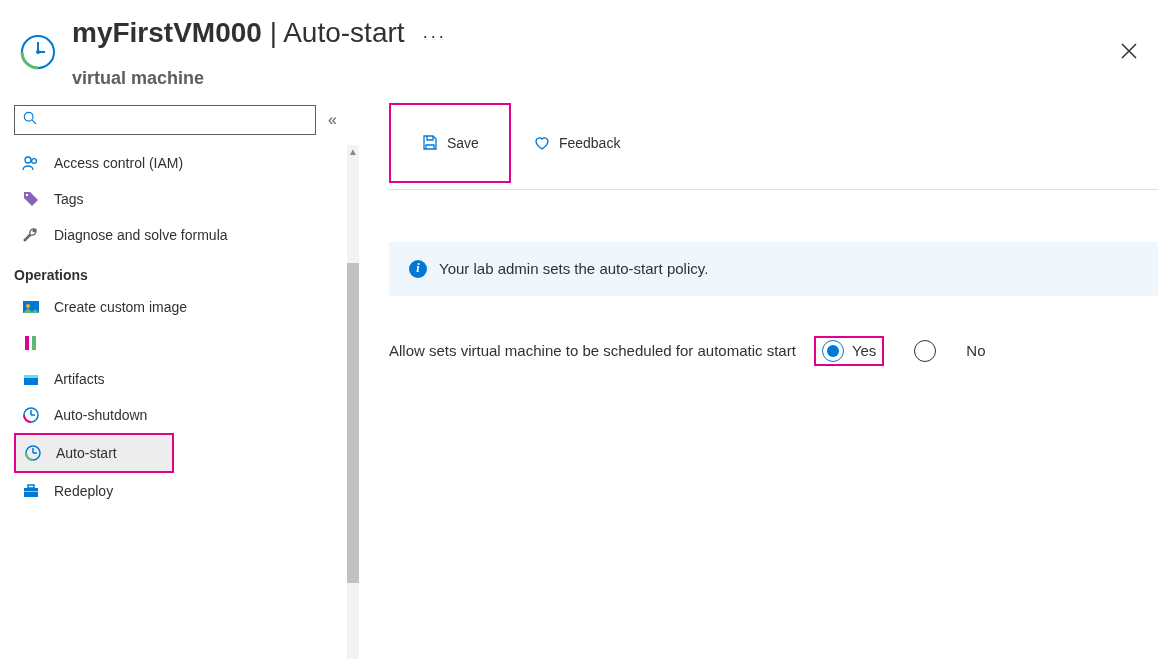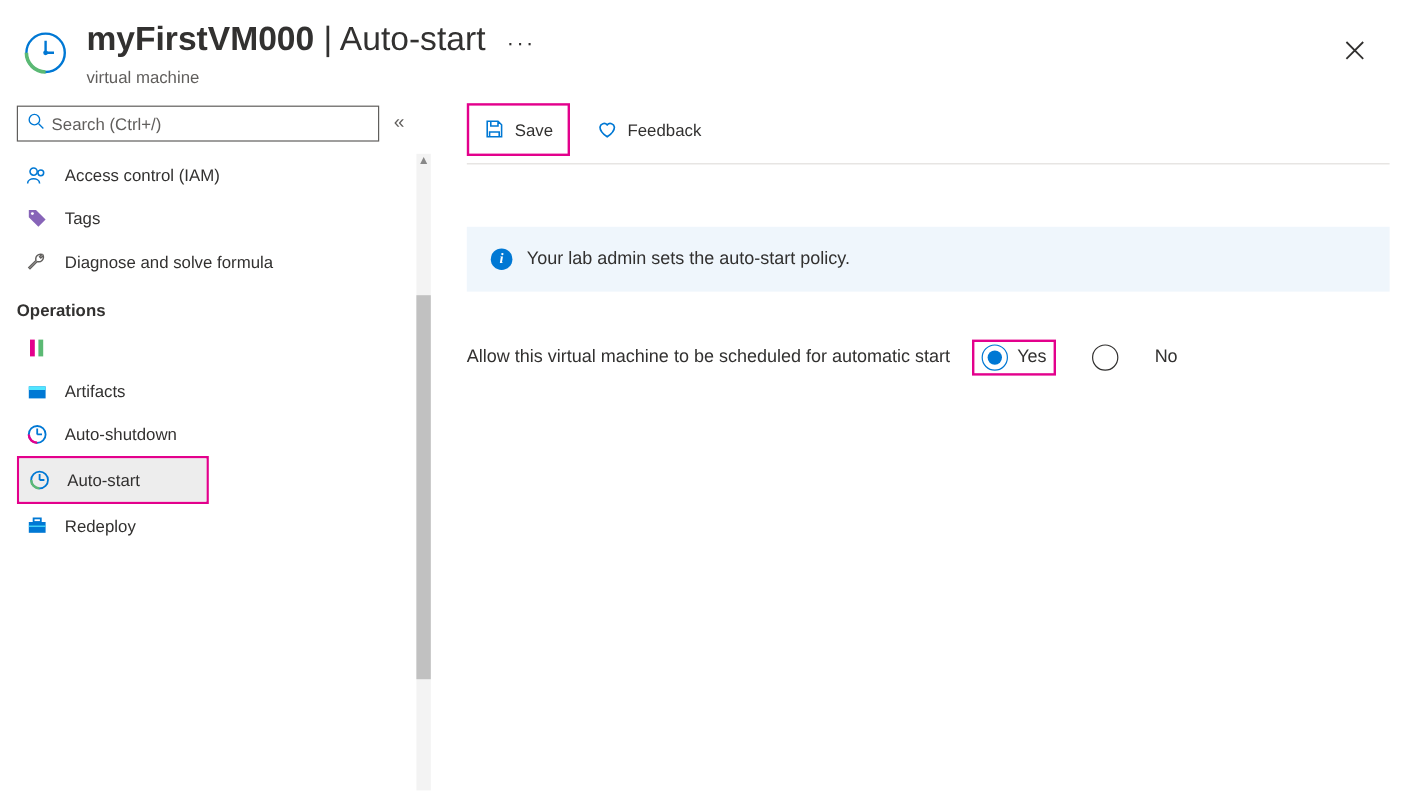--- a/index.html
+++ b/index.html
@@ -16,21 +16,21 @@
 
     .header {
       display: flex; align-items: center;
       padding: 16px 24px 8px 18px;
       gap: 14px;
     }
     .hdr-icon { width: 40px; height: 40px; flex-shrink: 0; }
     .hdr-text { flex: 1; }
     .hdr-title { font-size: 28px; font-weight: 400; color: #323130; line-height: 1.2; }
     .hdr-title b { font-weight: 600; }
-    .hdr-sub { font-size: 14px; color: #605e5c; margin-top: 6px; }
+    .hdr-sub { font-size: 18px; color: #605e5c; margin-top: 18px; font-weight: bold; }
     .hdr-more { font-size: 18px; color: #323130; padding: 4px 10px; cursor: pointer; letter-spacing: 2px;}
     .hdr-close { cursor: pointer; padding: 6px; }
 
     .body { display: flex; flex: 1; min-height: 0; }
 
     .sidebar {
       width: 365px; flex-shrink: 0;
       display: flex; flex-direction: column;
       padding: 0 0 0 14px;
       position: relative;
@@ -54,21 +54,21 @@
       display: flex; align-items: center; gap: 14px;
       height: 36px; padding: 0 8px; cursor: pointer;
       margin-right: 22px;
     }
     .nav-item.selected { background: #ededed; }
     .nav-item .nav-icon { width: 18px; height: 18px; flex-shrink: 0; display:flex; align-items:center; justify-content:center;}
     .nav-label { font-size: 14px; color: #323130; }
     .nav-section { font-weight: 600; font-size: 14px; padding: 14px 8px 6px 0; }
 
     .highlight { border: 2px solid #e3008c; }
-    .hl-save { padding: 2px; display: inline-block; }
+    .hl-save { padding: 20px; display: inline-block; }
     .hl-auto { position: relative; width: 160px; }
     .hl-yes { padding: 2px 6px; display: inline-flex; align-items: center; }
 
     .scroll-track { position: absolute; right: 6px; top: 0; bottom: 0; width: 12px; background: #f3f3f3; }
     .scroll-up { position:absolute; top:0; left:0; right:0; height:14px; color:#888; text-align:center; font-size:10px; line-height:14px;}
     .scroll-thumb { position:absolute; top:118px; left:0; right:0; height: 320px; background: #c1c1c1; }
 
     .main { flex: 1; display: flex; flex-direction: column; padding: 0 10px 0 24px; }
 
     .toolbar { display: flex; align-items: center; gap: 12px; padding: 6px 0; border-bottom: 1px solid #e1dfdd; }
@@ -128,21 +128,20 @@
 
     <div class="sidebar">
       <div class="search-row">
         <div class="search-box">
           <span>
             <svg width="14" height="14" viewBox="0 0 16 16">
                 <circle cx="6.5" cy="6.5" r="5" fill="none" stroke="#0078d4" stroke-width="1.3"></circle>
                 <line x1="10.5" y1="10.5" x2="15" y2="15" stroke="#0078d4" stroke-width="1.3"></line>
               </svg>
           </span>
-          <input class="search-input" placeholder="Search (Ctrl+/)" style="">
         </div>
         <span class="collapse-btn">«</span>
       </div>
 
       <div class="nav-scroll">
         <div class="nav-item">
           <span class="nav-icon">
             <svg width="18" height="18" viewBox="0 0 18 18">
                 <circle cx="6" cy="6" r="3" fill="none" stroke="#0078d4" stroke-width="1.3"></circle>
                 <circle cx="12" cy="7" r="2.4" fill="none" stroke="#0078d4" stroke-width="1.3"></circle>
@@ -164,20 +163,30 @@
           <span class="nav-icon">
             <svg width="18" height="18" viewBox="0 0 18 18">
                 <path d="M14 4a4 4 0 0 1-5 5l-6 6-1-1 6-6a4 4 0 0 1 5-5l-2 2 1 1 2-2z" fill="none" stroke="#605e5c" stroke-width="1.2"></path>
               </svg>
           </span>
           <span class="nav-label">Diagnose and solve formula</span>
         </div>
 
         <div class="nav-section">Operations</div>
 
+        <div class="nav-item">
+          <span class="nav-icon">
+            <svg width="18" height="18" viewBox="0 0 18 18">
+                <rect x="1" y="3" width="16" height="12" fill="#0078d4"></rect>
+                <circle cx="6" cy="8" r="2" fill="#ffb900"></circle>
+                <path d="M1 15l5-5 4 4 3-3 4 4H1z" fill="#5bb974"></path>
+              </svg>
+          </span>
+          <span class="nav-label">Create custom image</span>
+        </div>
         <div class="nav-item">
           <span class="nav-icon">
             <svg width="18" height="18" viewBox="0 0 18 18">
                 <rect x="3" y="2" width="4" height="14" fill="#e3008c"></rect>
                 <rect x="10" y="2" width="4" height="14" fill="#5bb974"></rect>
               </svg>
           </span>
         </div>
         <div class="nav-item">
           <span class="nav-icon">
@@ -253,21 +262,21 @@
           <span class="tool-label">Feedback</span>
         </span>
       </div>
 
       <div class="info-banner">
         <span class="info-icon">i</span>
         <span>Your lab admin sets the auto-start policy.</span>
       </div>
 
       <div class="setting-row">
-        <span>Allow this virtual machine to be scheduled for automatic start</span>
+        <span>Allow sets virtual machine to be scheduled for automatic start</span>
         <div class="radio-group">
           <span class="highlight hl-yes">
             <span class="radio checked">
                 <span class="dot"></span>
               </span>
             <span class="radio-label" style="margin-left:8px">Yes</span>
           </span>
           <span class="radio"></span>
           <span class="radio-label">No</span>
         </div>

